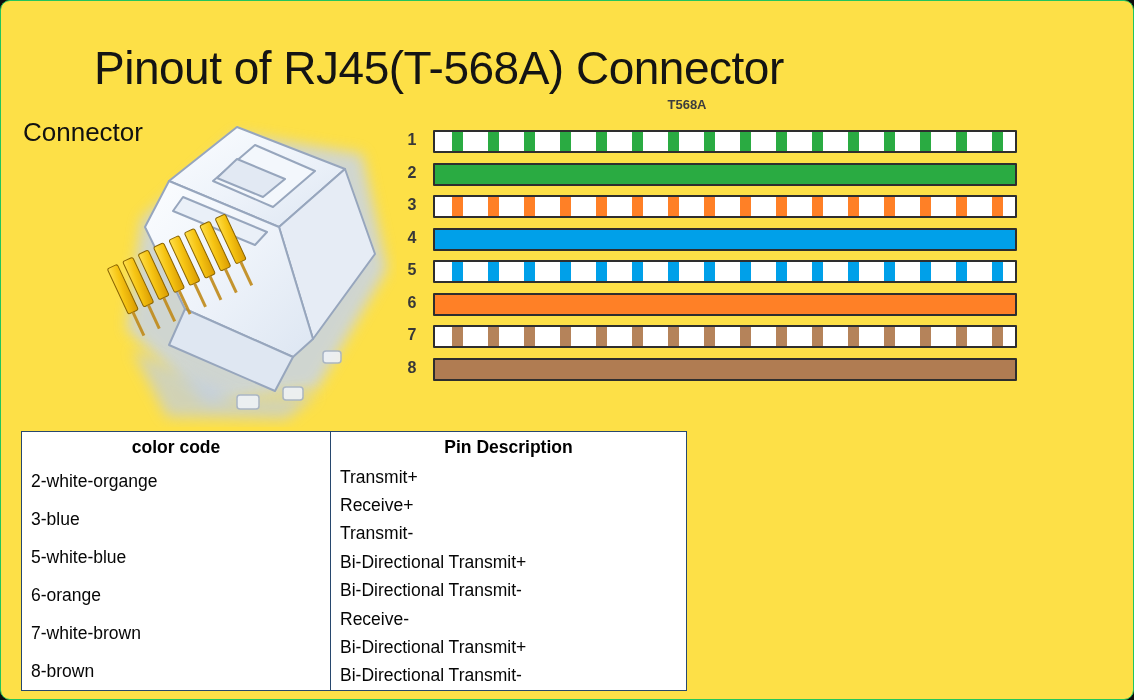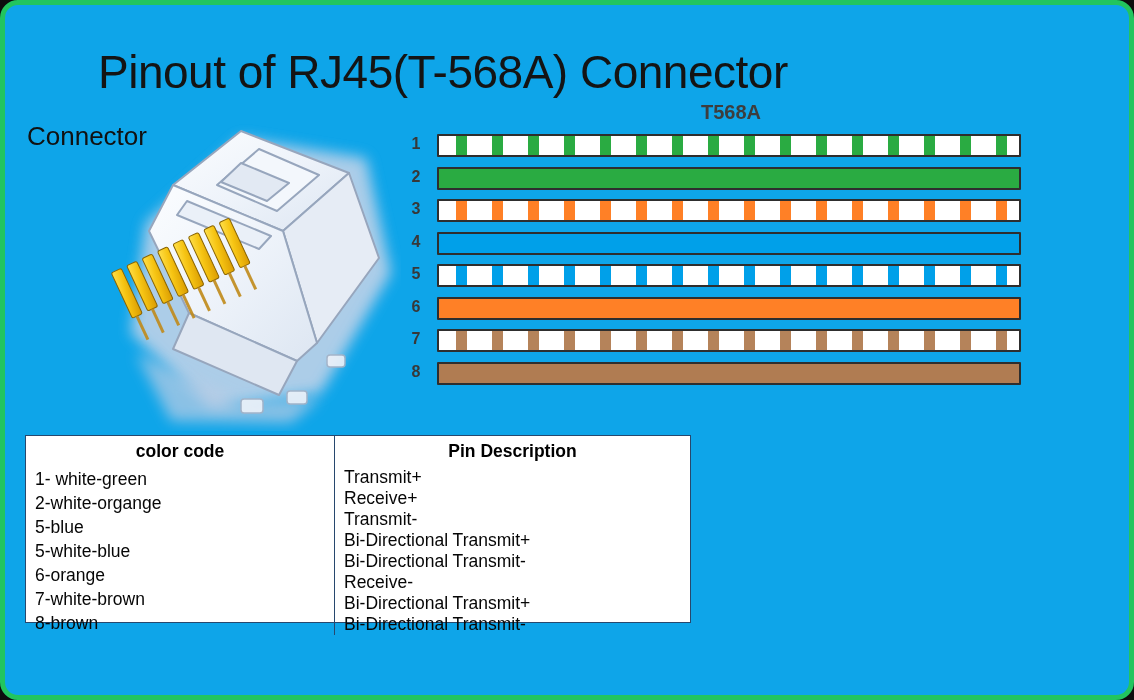--- a/index.html
+++ b/index.html
@@ -5,61 +5,61 @@
   html,body{margin:0;padding:0;}
   body{
     width:1134px;height:700px;
     background:#0d0d0d;
     font-family:"Liberation Sans", sans-serif;
     position:relative;
     overflow:hidden;
   }
   .slide{
     position:absolute;inset:0;
-    background:#0ea5e9;
-    border-radius:18px;
-    border:5px solid #22c55e;
+    background:#fde047;
+    border-radius:10px;
+    border:1px solid #22c55e;
     box-sizing:border-box;
     overflow:hidden;
   }
   .title{
     position:absolute;left:93px;top:40px;
     font-size:46px;font-weight:400;color:#141414;
     letter-spacing:-0.5px;white-space:nowrap;
   }
   .connector-label{
     position:absolute;left:22px;top:116px;
     font-size:26px;color:#111;
   }
   .connector-art{
     position:absolute;left:86px;top:98px;width:310px;height:328px;
   }
   
   .diagram{
     position:absolute;left:398px;top:94px;width:630px;height:305px;
   }
   .diagram-title{
-    position:absolute;left:248px;top:2px;width:110px;
-    text-align:right;font-size:20px;font-weight:700;color:#3d3d3d;
+    position:absolute;left:233px;top:2px;width:110px;
+    text-align:center;font-size:13px;font-weight:700;color:#3d3d3d;
   }
   .pin-number{
     position:absolute;left:0;width:26px;text-align:center;
     font-size:16px;font-weight:700;color:#383838;
   }
   .wire-bar{
     position:absolute;left:34px;width:584px;height:23px;
     border:2px solid #2e2e2e;box-sizing:border-box;
     border-radius:1px;
   }
   .wire-bar.striped{
     background-color:#fff;
   }
   
   .pin-table{
-    position:absolute;left:20px;top:430px;width:666px;height:188px;
+    position:absolute;left:20px;top:430px;width:666px;height:260px;
     border:1.5px solid #27486e;box-sizing:border-box;
     display:grid;grid-template-columns:308px 1fr;
     background:#fff;
   }
   .pt-col{display:flex;flex-direction:column;box-sizing:border-box;}
   .pt-col.second{border-left:1.5px solid #27486e;}
   .pt-head{
     height:31px;display:flex;align-items:center;justify-content:center;
     font-size:17.5px;font-weight:700;color:#000;
   }
@@ -157,23 +157,22 @@
         <div class="pin-number" style="top: 231px;">7</div>
         <div class="wire-bar striped" style="top: 230px; background-image: repeating-linear-gradient(90deg, transparent 0px, transparent 17px, rgb(181, 131, 90) 17px, rgb(181, 131, 90) 28px, transparent 28px, transparent 36px);"></div>
         <div class="pin-number" style="top: 264px;">8</div>
         <div class="wire-bar solid" style="top: 263px; background: rgb(176, 124, 82);"></div>
       </div>
   </div>
 
   <div class="pin-table" style="border-color: rgb(39, 72, 110);">
     <div class="pt-col first">
       <div class="pt-head">color code</div>
-    <div class="pt-cell">1- white-green</div>
         <div class="pt-cell">2-white-organge</div>
-        <div class="pt-cell">5-blue</div>
+        <div class="pt-cell">3-blue</div>
         <div class="pt-cell">5-white-blue</div>
         <div class="pt-cell">6-orange</div>
         <div class="pt-cell">7-white-brown</div>
         <div class="pt-cell">8-brown</div>
       </div>
     <div class="pt-col second" style="border-left-color: rgb(39, 72, 110);">
       <div class="pt-head">Pin Description</div>
     <div class="pt-cell">Transmit+</div>
         <div class="pt-cell">Receive+</div>
         <div class="pt-cell">Transmit-</div>

